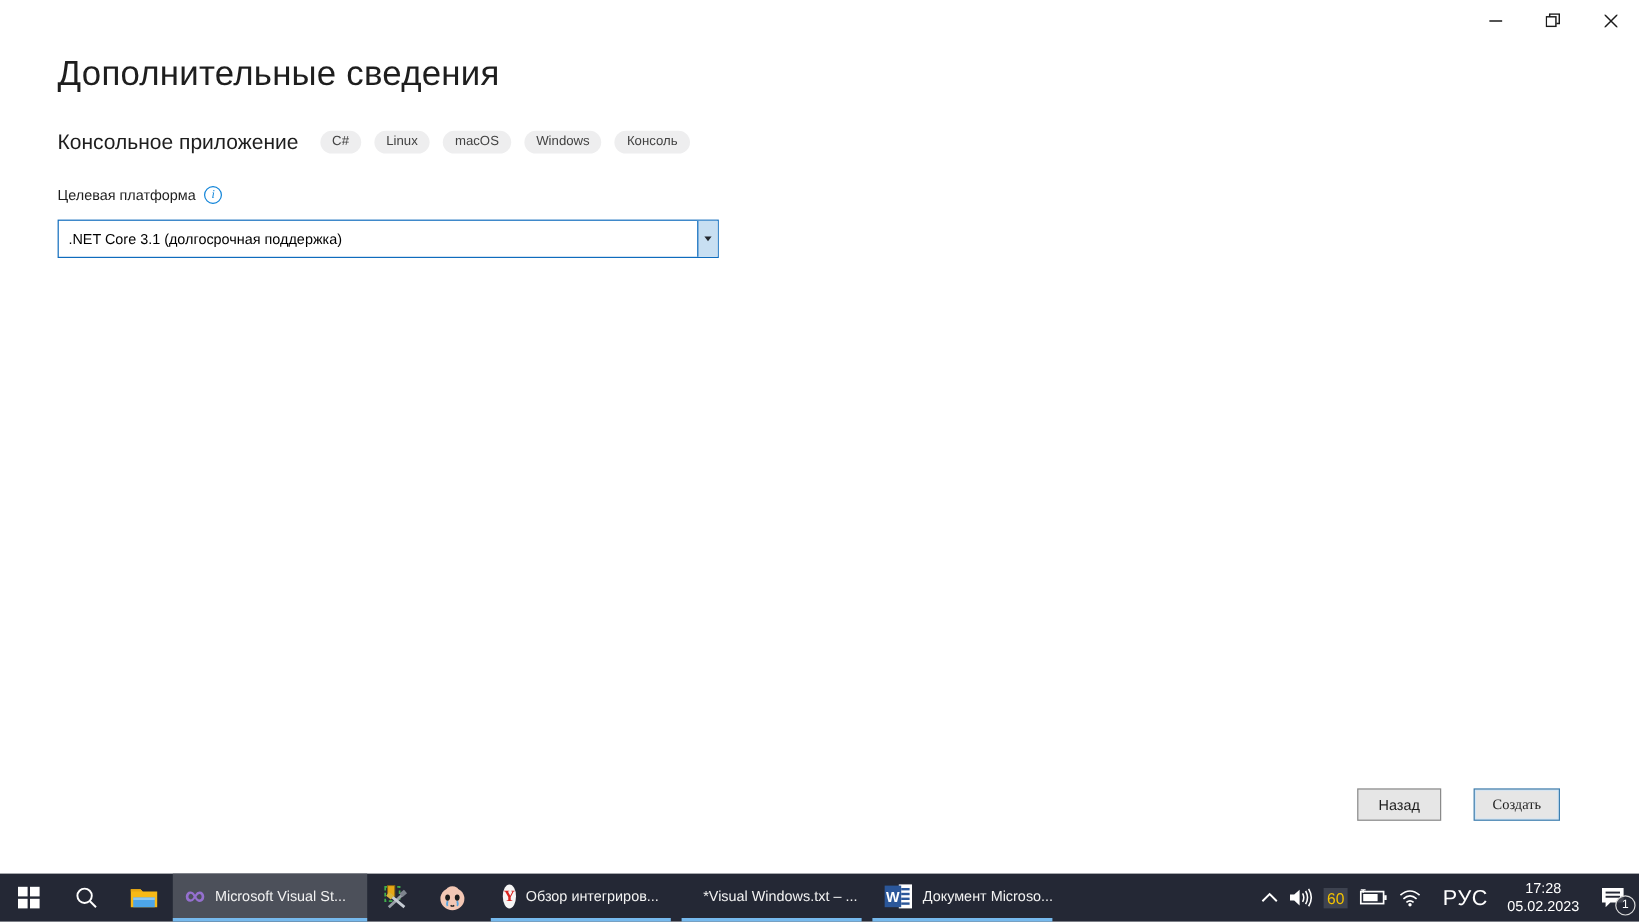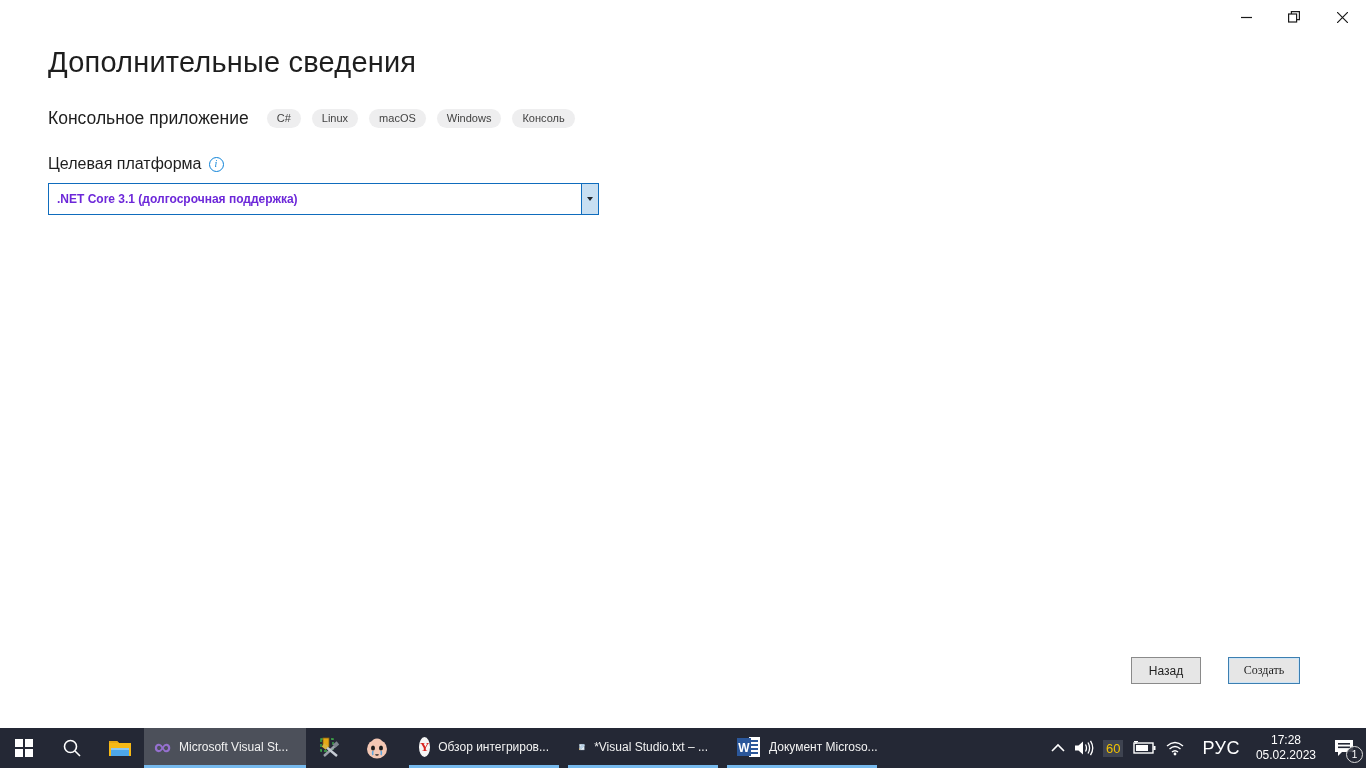--- a/index.html
+++ b/index.html
@@ -16,29 +16,29 @@
 
   .page-title { position:absolute; left:48px; top:46px; font-size:29px; font-weight:400;
     color:#1e1e1e; letter-spacing:.2px; }
 
   .project-row { position:absolute; left:48px; top:108px; display:flex; align-items:center; }
   .project-type { font-size:17.5px; color:#1e1e1e; margin-right:18px; }
   .tag { display:inline-block; background:#eeeeef; color:#424242; font-size:11px;
     padding:4px 10px; border-radius:10px; margin-right:11px; line-height:11px; }
 
   .field-label-row { position:absolute; left:48px; top:155px; display:flex; align-items:center; }
-  .field-label { font-size:16px; color:#1e1e1e; margin-right:7px; }
+  .field-label { font-size:12px; color:#1e1e1e; margin-right:7px; }
   .info-icon { width:15px; height:15px; border:1.4px solid #0f83d8; border-radius:50%;
     color:#0f83d8; font-size:10px; font-style:italic; font-family:"Liberation Serif",serif;
     display:flex; align-items:center; justify-content:center; line-height:1; }
 
   .dropdown { position:absolute; left:48px; top:183px; width:551px; height:32px;
     border:1.4px solid #0f6cbd; background:#ffffff; display:flex; align-items:stretch; }
-  .dropdown-value { flex:1; font-size:12px; color:#6d28d9; display:flex; align-items:center;
-    padding-left:8px;font-weight:bold; }
+  .dropdown-value { flex:1; font-size:12px; color:#000000; display:flex; align-items:center;
+    padding-left:8px; }
   .dropdown-arrow { width:17px; background:#c8dff2; border-left:1px solid #0f6cbd;
     display:flex; align-items:center; justify-content:center; }
   .dropdown-arrow .tri { width:0; height:0; border-left:3.5px solid transparent;
     border-right:3.5px solid transparent; border-top:4.5px solid #23272e; }
 
   .footer-btn { position:absolute; top:657px; height:27px; background:#e6e6e6;
     font-size:12px; color:#1e1e1e; display:flex; align-items:center; justify-content:center; }
   .btn-back { left:1131px; width:70px; border:1px solid #8a8a8a; }
   .btn-create { left:1228px; width:72px; border:1px solid #3c7fb1; box-shadow:0 0 0 1px #cfe4f5 inset;font-family:Liberation Serif, serif; }
 
@@ -189,21 +189,21 @@
 
   <div class="tb-gap"></div>
 
   <div class="tb-task" style="width:150px">
     <svg width="22" height="22" viewBox="0 0 22 22">
       <path d="M4 4 h13 v15 H4 z" fill="#eef5fb" stroke="#8fa8bb" stroke-width="1"></path>
       <path d="M4 4 h13 v3 H4 z" fill="#cfe3f2"></path>
       <path d="M3 14 L14 3 L18 7 L7 18 z" fill="#bcd4e8" stroke="#7d98ac" stroke-width="0.8"></path>
       <path d="M3 14 L7 18 L3 19 z" fill="#e8c27a"></path>
     </svg>
-    <span class="tb-label">*Visual Studio.txt – ...</span>
+    <span class="tb-label">*Visual Windows.txt – ...</span>
   </div>
 
   <div class="tb-gap"></div>
 
   <div class="tb-task" style="width:150px">
     <span class="word-logo">
       <svg width="24" height="22" viewBox="0 0 24 22">
         <rect x="12" y="1" width="11" height="20" fill="#ffffff"></rect>
         <rect x="14" y="4" width="7" height="2" fill="#2b579a"></rect>
         <rect x="14" y="8" width="7" height="2" fill="#2b579a"></rect>

